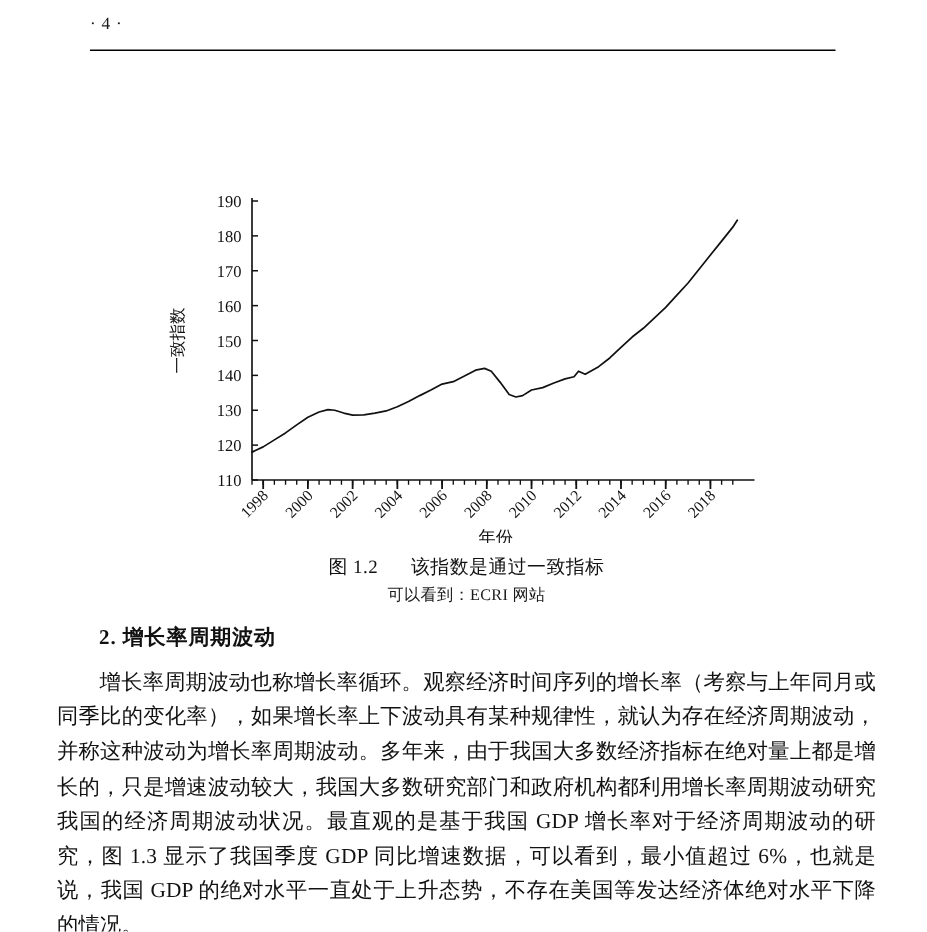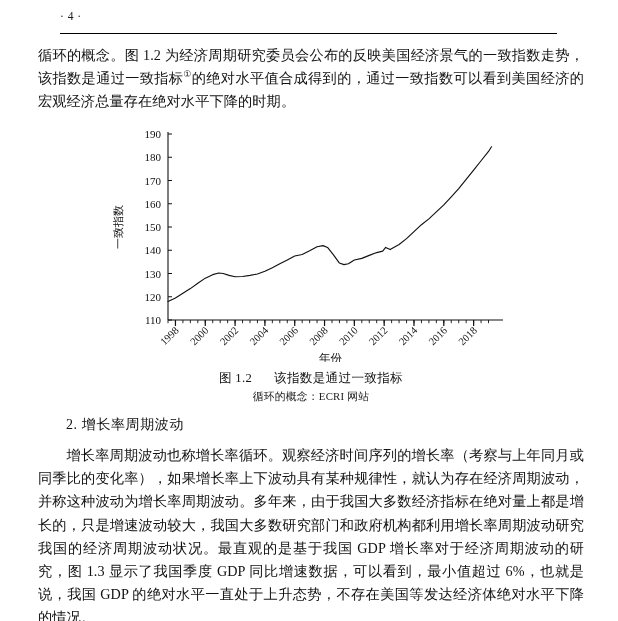--- a/index.html
+++ b/index.html
@@ -68,21 +68,21 @@
   p.indent { text-indent: 2em; }
   sup.fn {
     font-size: 9px;
     vertical-align: super;
     line-height: 0;
   }
 
   h4.subhead {
     margin: 0;
     font-size: 14px;
-    font-weight: normal;
+    font-weight: bold;
     letter-spacing: .6px;
     color: #111;
     text-indent: 2em;
   }
 
   
   .figure {
     position: absolute;
     left: 38px;
     top: 122px;
@@ -128,23 +128,20 @@
 </head>
 <body>
 
 <div class="page">
 
   <div class="header">
     <div class="header-folio">· 4 ·</div>
   </div>
   <div class="header-rule"></div>
 
-  <div class="para-top">
-    <p class="para"><span>循环的概念。图 1.2 为经济周期研究委员会公布的反映美国经济景气的一致指数走势，该指数是通过一致指标</span><sup class="fn">①</sup><span>的绝对水平值合成得到的，通过一致指数可以看到美国经济的宏观经济总量存在绝对水平下降的时期。</span></p>
-  </div>
 
   <div class="figure">
     <div class="chart-box">
       <svg class="chart-svg" id="chart" width="546" height="240" viewBox="0 0 546 240">
         <g id="chart-yaxis-labels">
             <text x="123" y="202" font-size="11" fill="#111" text-anchor="end" font-family="Liberation Serif, serif">110</text>
             <text x="123" y="178.75" font-size="11" fill="#111" text-anchor="end" font-family="Liberation Serif, serif">120</text>
             <text x="123" y="155.5" font-size="11" fill="#111" text-anchor="end" font-family="Liberation Serif, serif">130</text>
             <text x="123" y="132.25" font-size="11" fill="#111" text-anchor="end" font-family="Liberation Serif, serif">140</text>
             <text x="123" y="109" font-size="11" fill="#111" text-anchor="end" font-family="Liberation Serif, serif">150</text>
@@ -237,21 +234,21 @@
         <line id="axis-y" stroke="#111" stroke-width="1.1" x1="130" y1="10" x2="130" y2="198"></line>
         <line id="axis-x" stroke="#111" stroke-width="1.1" x1="130" y1="198" x2="465" y2="198"></line>
         <polyline id="series-line" fill="none" stroke="#111111" stroke-width="1.15" stroke-linejoin="round" stroke-linecap="round" points="130.00,179.40 137.45,175.91 144.91,171.26 152.36,166.61 159.82,161.27 167.27,156.15 174.72,152.66 180.69,151.04 185.16,151.50 191.12,153.36 197.09,154.75 204.54,154.52 212.00,153.36 219.45,151.96 226.90,149.18 234.36,145.69 241.81,141.74 249.27,138.01 256.72,134.06 264.17,132.44 271.63,128.71 279.08,124.76 285.05,123.60 289.52,125.46 295.48,132.90 301.44,141.04 305.92,142.66 310.39,141.74 316.35,138.01 323.81,136.39 331.26,133.36 338.72,130.57 344.68,129.18 347.66,125.46 352.13,127.55 361.08,122.44 368.53,116.63 375.99,109.65 383.44,102.68 390.89,96.86 398.35,89.89 405.80,82.91 413.26,74.78 420.71,66.64 428.17,57.34 435.62,48.04 443.07,38.74 450.53,29.44 453.51,24.79"></polyline>
         <text id="ylabel-text" font-size="11" fill="#111" font-family="Liberation Serif, serif" text-anchor="middle" x="0" y="0" transform="translate(84,105) rotate(-90)">一致指数</text>
         <text id="xlabel-text" font-size="11.5" fill="#111" font-family="Liberation Serif, serif" text-anchor="middle" x="292.5" y="240">年份</text>
       </svg>
     </div>
     <div class="fig-caption">
       <span class="cap-num">图 1.2</span><span>该指数是通过一致指标</span>
     </div>
-    <div class="fig-source">循环的概念：ECRI 网站</div>
+    <div class="fig-source">可以看到：ECRI 网站</div>
   </div>
 
   <div class="subhead-block">
     <h4 class="subhead">2.  增长率周期波动</h4>
   </div>
 
   <div class="para-bottom">
     <p class="para indent">增长率周期波动也称增长率循环。观察经济时间序列的增长率（考察与上年同月或同季比的变化率），如果增长率上下波动具有某种规律性，就认为存在经济周期波动，并称这种波动为增长率周期波动。多年来，由于我国大多数经济指标在绝对量上都是增长的，只是增速波动较大，我国大多数研究部门和政府机构都利用增长率周期波动研究我国的经济周期波动状况。最直观的是基于我国 GDP 增长率对于经济周期波动的研究，图 1.3 显示了我国季度 GDP 同比增速数据，可以看到，最小值超过 6%，也就是说，我国 GDP 的绝对水平一直处于上升态势，不存在美国等发达经济体绝对水平下降的情况。</p>
   </div>
 

